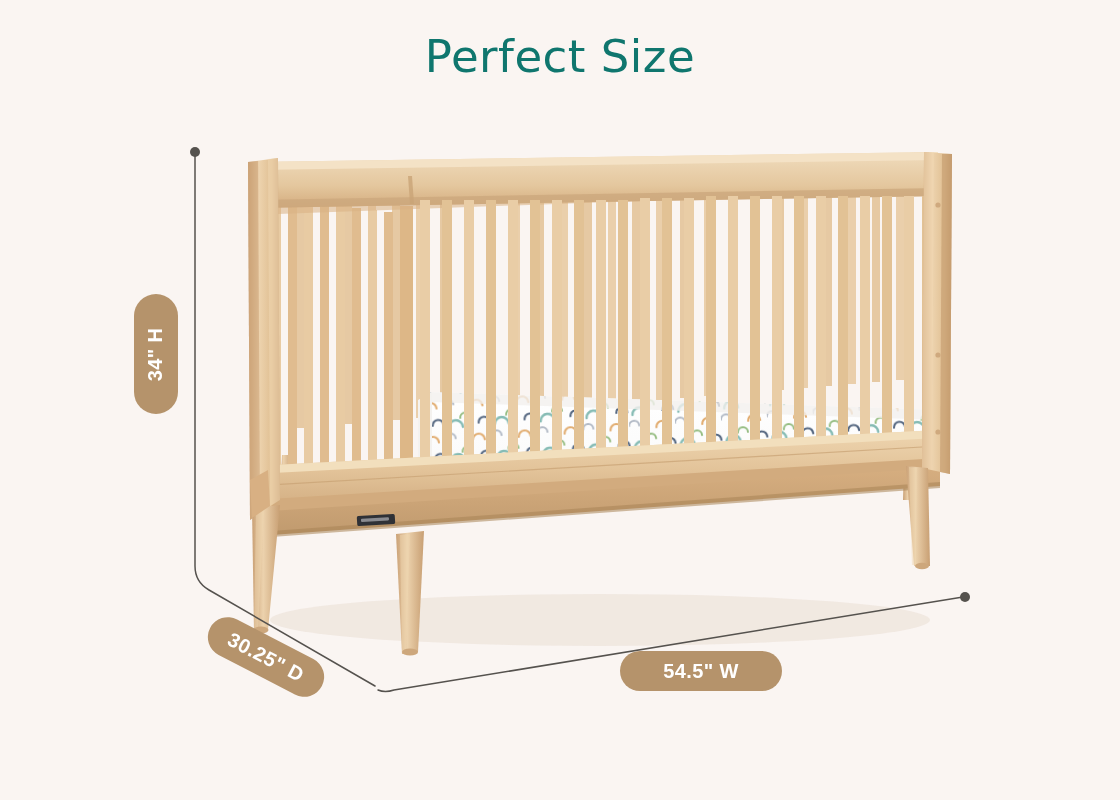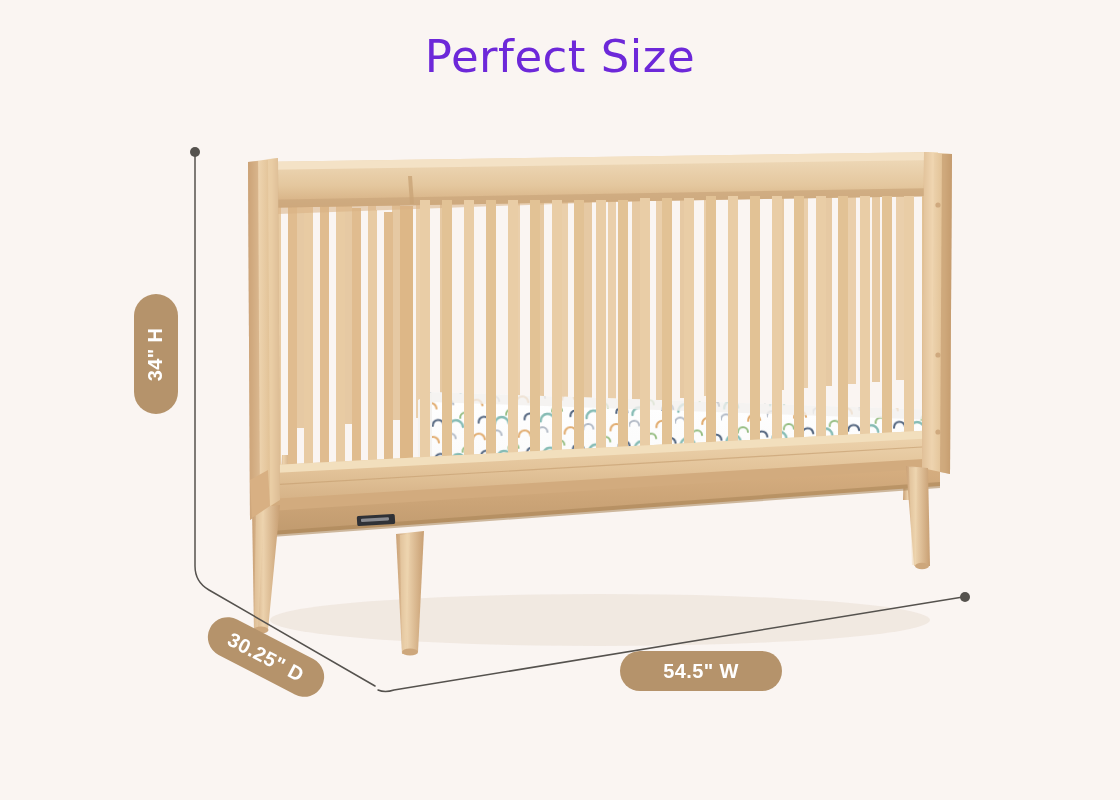--- a/index.html
+++ b/index.html
@@ -19,21 +19,21 @@
   
   #title {
     position: absolute;
     left: 0;
     top: 30px;
     width: 1120px;
     text-align: center;
     font-size: 45px;
     font-weight: 400;
     letter-spacing: 0.5px;
-    color: #6d28d9;
+    color: #0f766e;
     font-family: "DejaVu Sans", sans-serif;
   }
 
   
   #guides {
     position: absolute;
     left: 0; top: 0;
     width: 1120px; height: 800px;
     pointer-events: none;
   }

